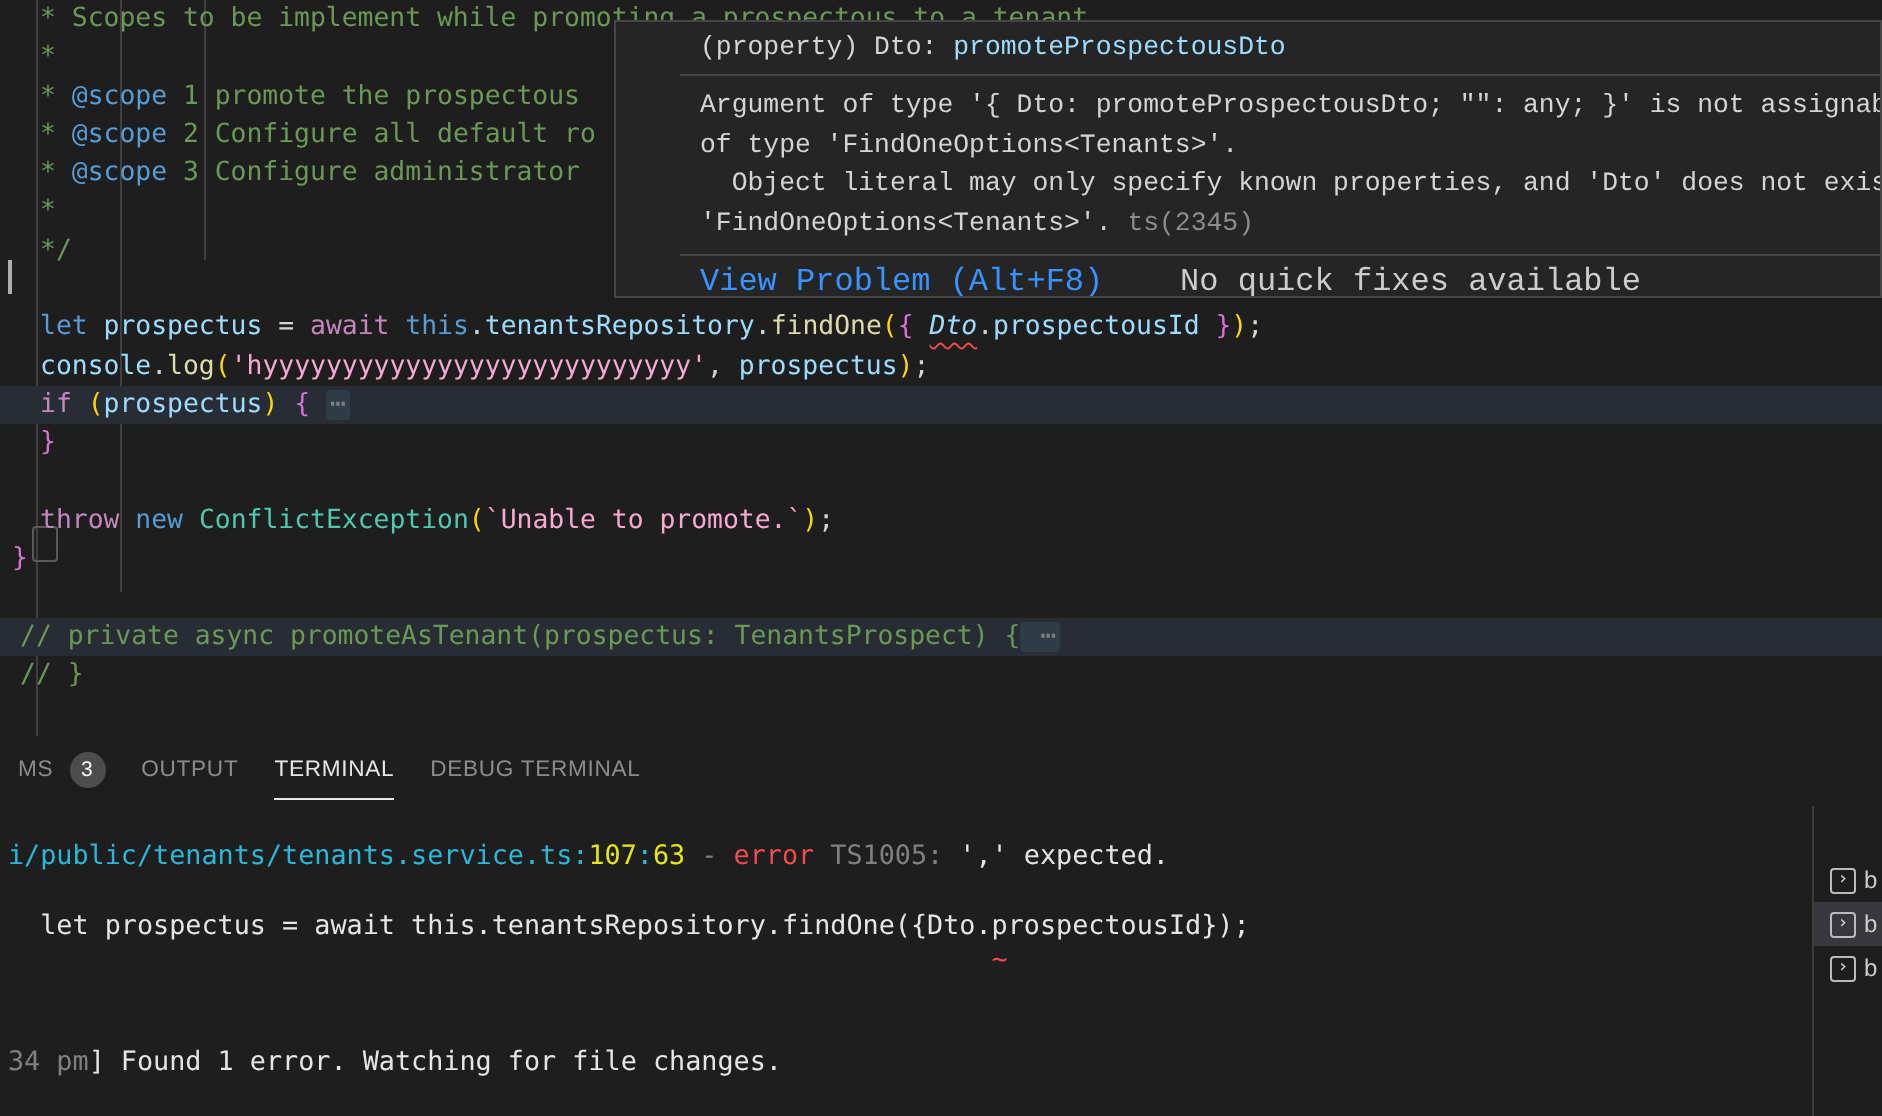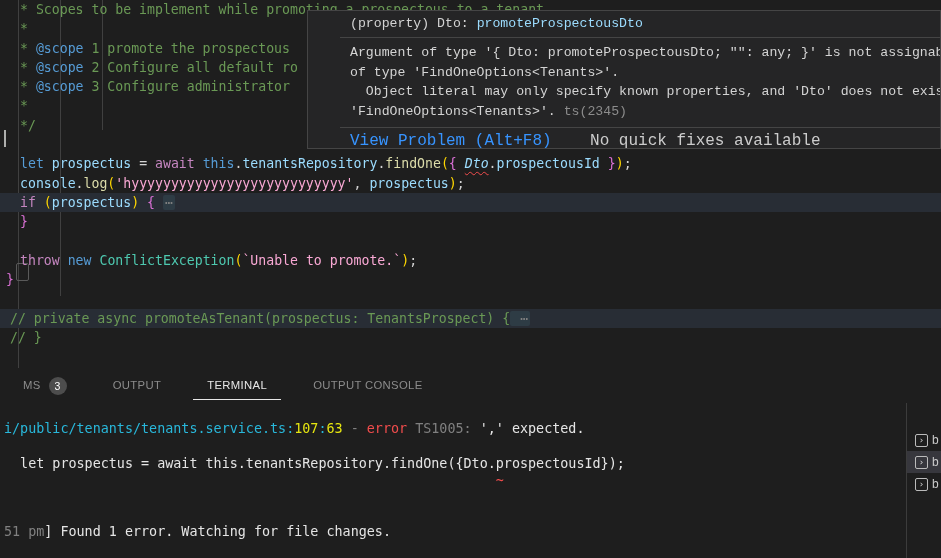--- a/index.html
+++ b/index.html
@@ -86,21 +86,21 @@
   }
   .panel-top-border { position: absolute; left:0; top:0; width: 941px; height: 1px; background: #2b2b2b; }
   .panel-tabs {
     position: absolute; left: 0; top: 0; width: 941px; height: 35px;
     background: #1e1e1e; display: flex; align-items: center;
   }
   .ptab {
     position: relative; height: 35px; line-height: 35px;
     font-family: "Liberation Sans", sans-serif;
     font-size: 11.3px; letter-spacing: 0.35px;
-    color: #8c8c8c; padding: 0 23px; cursor: pointer; white-space: nowrap;
+    color: #8c8c8c; padding: 0 9px; cursor: pointer; white-space: nowrap;
   }
   .ptab.active { color: #e7e7e7; }
   .ptab.active::after {
     content: ""; position: absolute; left: 9px; right: 9px; bottom: 3px;
     height: 1px; background: #e7e7e7;
   }
   .badge {
     display: inline-block; min-width: 18px; height: 18px; line-height: 18px;
     border-radius: 9px; background: #4d4d4d; color: #ffffff;
     font-family: "Liberation Sans", sans-serif; font-size: 10.5px;
@@ -191,31 +191,31 @@
       <div class="tt-foot"><span class="tt-link">View Problem (Alt+F8)</span>    <span>No quick fixes available</span></div>
     </div>
   </div>
 
   <div class="panel">
     <div class="panel-top-border"></div>
     <div class="panel-tabs" id="panel-tabs">
         <div class="ptab"><span>MS</span><span class="badge" style="margin-left: 8px;">3</span></div>
         <div class="ptab"><span>OUTPUT</span></div>
         <div class="ptab active"><span>TERMINAL</span></div>
-        <div class="ptab"><span>OUTPUT CONSOLE</span></div>
+        <div class="ptab"><span>DEBUG TERMINAL</span></div>
       </div>
     <div class="term-body" id="term-body">
         <div class="tline">&nbsp;</div>
         <div class="tline"><span class="t-cyan">i/public/tenants/tenants.service.ts</span><span class="t-cyan">:</span><span class="t-yellow">107</span><span class="t-cyan">:</span><span class="t-yellow">63</span><span class="t-dim"> - </span><span class="t-red">error</span><span class="t-dim"> </span><span class="t-dim">TS1005</span><span class="t-dim">: </span><span class="t-white">','</span><span class="t-white"> expected.</span></div>
         <div class="tline">&nbsp;</div>
         <div class="tline"><span class="t-white">  let prospectus = await this.tenantsRepository.findOne({Dto.prospectousId});</span></div>
         <div class="tline"><span class="t-red">                                                             ~</span></div>
         <div class="tline">&nbsp;</div>
         <div class="tline">&nbsp;</div>
-        <div class="tline"><span class="t-dim">51 pm</span><span class="t-white">] Found 1 error. Watching for file changes.</span></div>
+        <div class="tline"><span class="t-dim">34 pm</span><span class="t-white">] Found 1 error. Watching for file changes.</span></div>
       </div>
     <div class="term-side">
       <div class="side-rule"></div>
       <div id="term-list">
           <div class="side-item" style="top: 26px;">
             <span class="ticon">›</span>
             <span>b</span>
           </div>
           <div class="side-item sel" style="top: 48px;">
             <span class="ticon">›</span>

